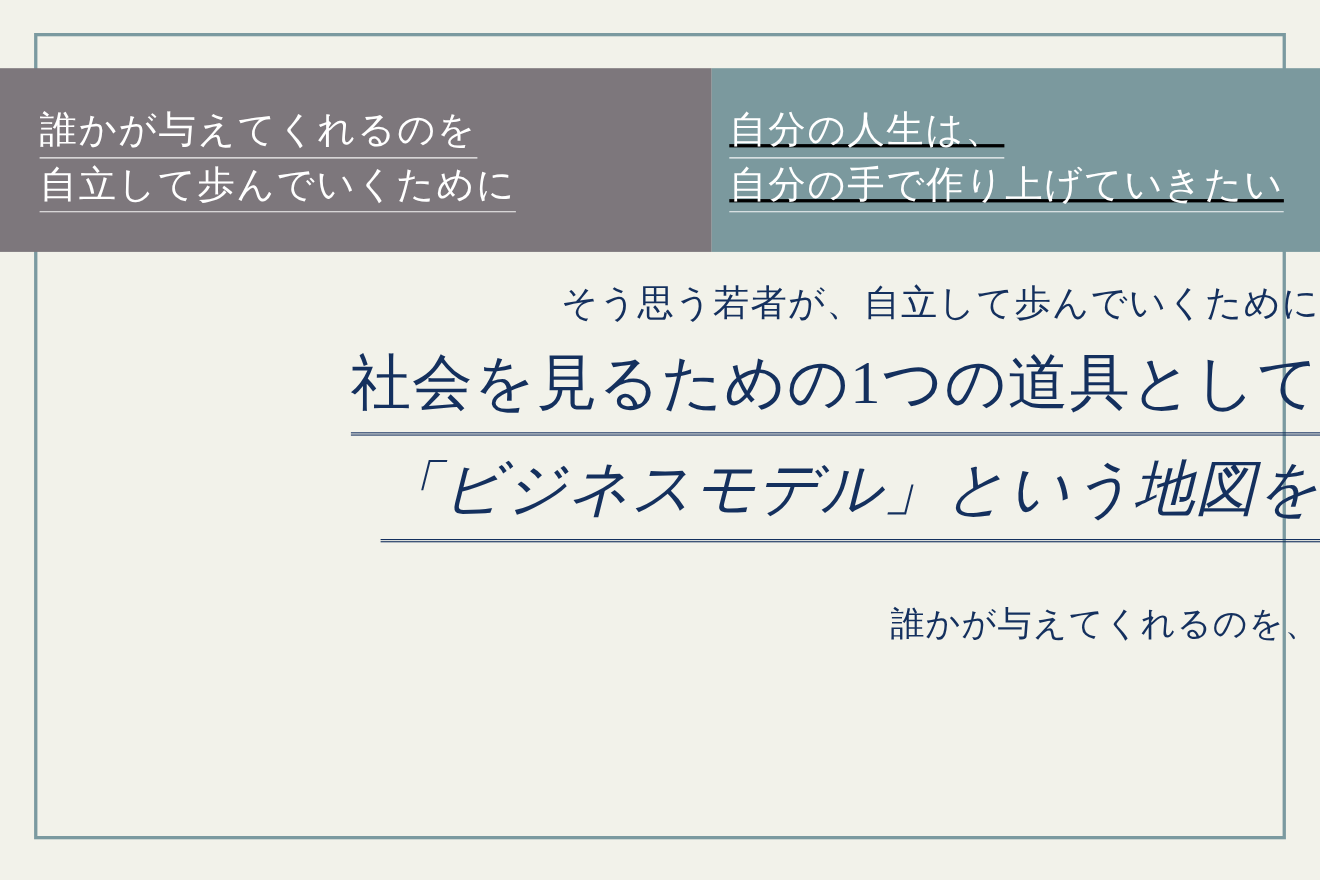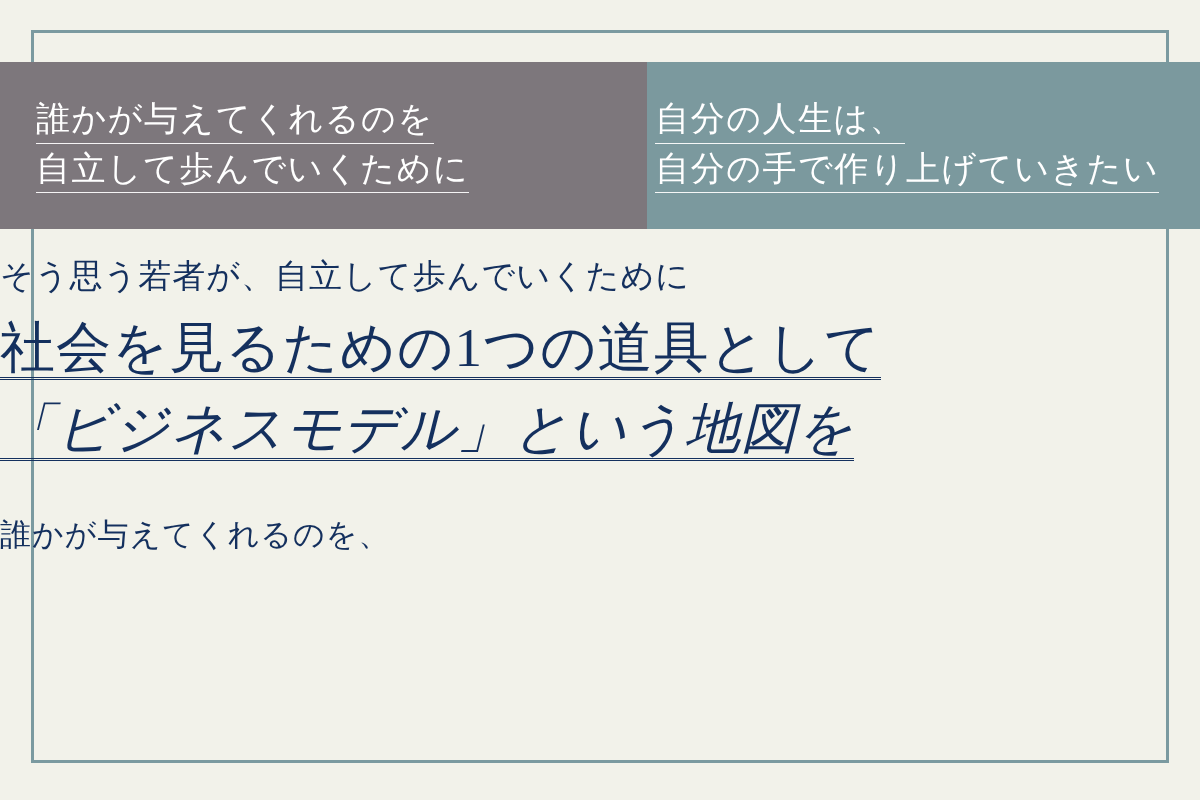--- a/index.html
+++ b/index.html
@@ -45,42 +45,43 @@
     box-sizing: border-box;
   }
   .banner-left {
     width: 672px;
     background: #7d777c;
     padding-left: 36px;
   }
   .banner-right {
     width: 575px;
     background: #7b999e;
-    padding-left: 8px;
+    padding-left: 16px;
+    text-decoration: underline;
   }
   .banner-line {
     color: #ffffff;
     font-size: 34px;
     line-height: 1.34;
     letter-spacing: 1.5px;
     white-space: nowrap;
     border-bottom: 1.5px solid rgba(255,255,255,0.92);
     display: inline-block;
     align-self: flex-start;
     padding-bottom: 1px;
     margin-bottom: 2px;
   }
 
   
   .message {
     position: absolute;
     left: 0;
     top: 248px;
     width: 1200px;
-    text-align: left;
+    text-align: right;
     color: #14305e;
   }
   .msg-line {
     display: block;
     white-space: nowrap;
     letter-spacing: 1px;
   }
   .msg-small {
     font-size: 33px;
     line-height: 1.72;
@@ -89,21 +90,21 @@
     margin-top: 14px;
     margin-bottom: 18px;
   }
   .msg-big {
     display: inline-block;
     font-size: 55px;
     line-height: 1.06;
     letter-spacing: 1px;
     white-space: nowrap;
     border-bottom: 3px double #14305e;
-    padding-bottom: 0;
+    padding-bottom: 16px;
   }
   .msg-big-row { display: block; }
   .msg-big-row + .msg-big-row { margin-top: 20px; font-style: italic; }
   .msg-tail {
     margin-top: 44px;
   }
   .msg-tail .msg-line { font-size: 31px; line-height: 1.95; }
 </style>
 </head>
 <body>

